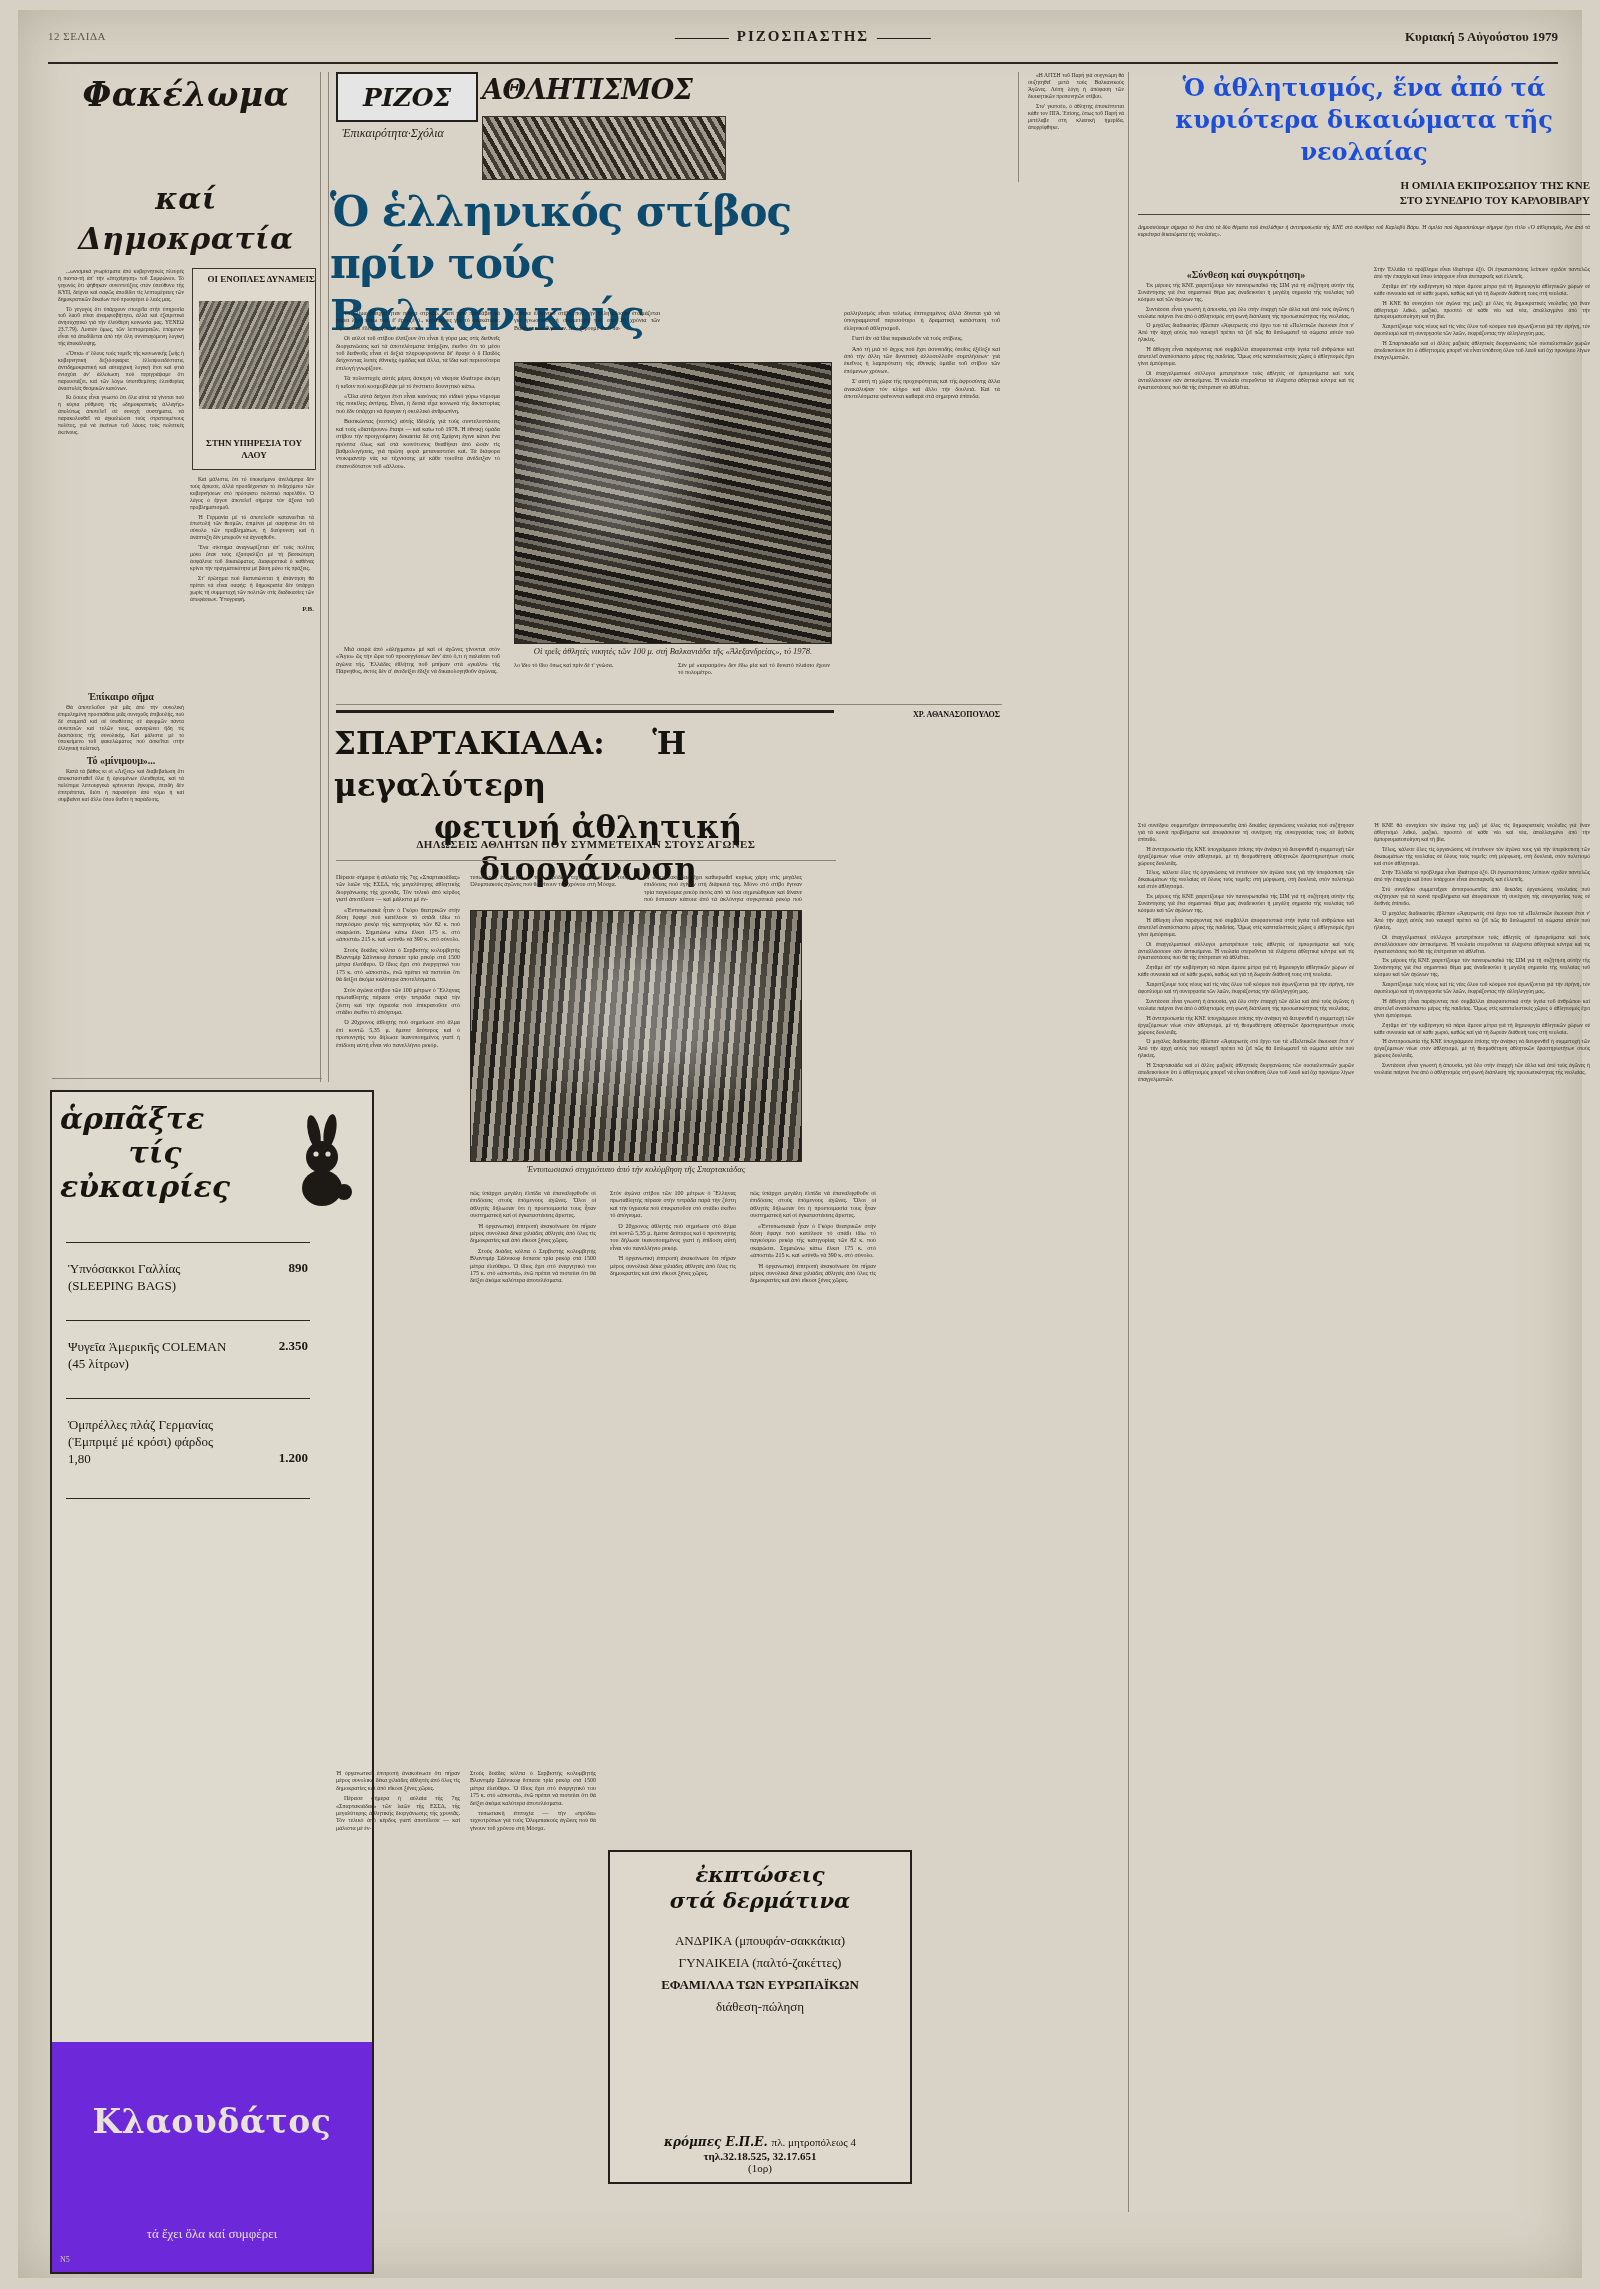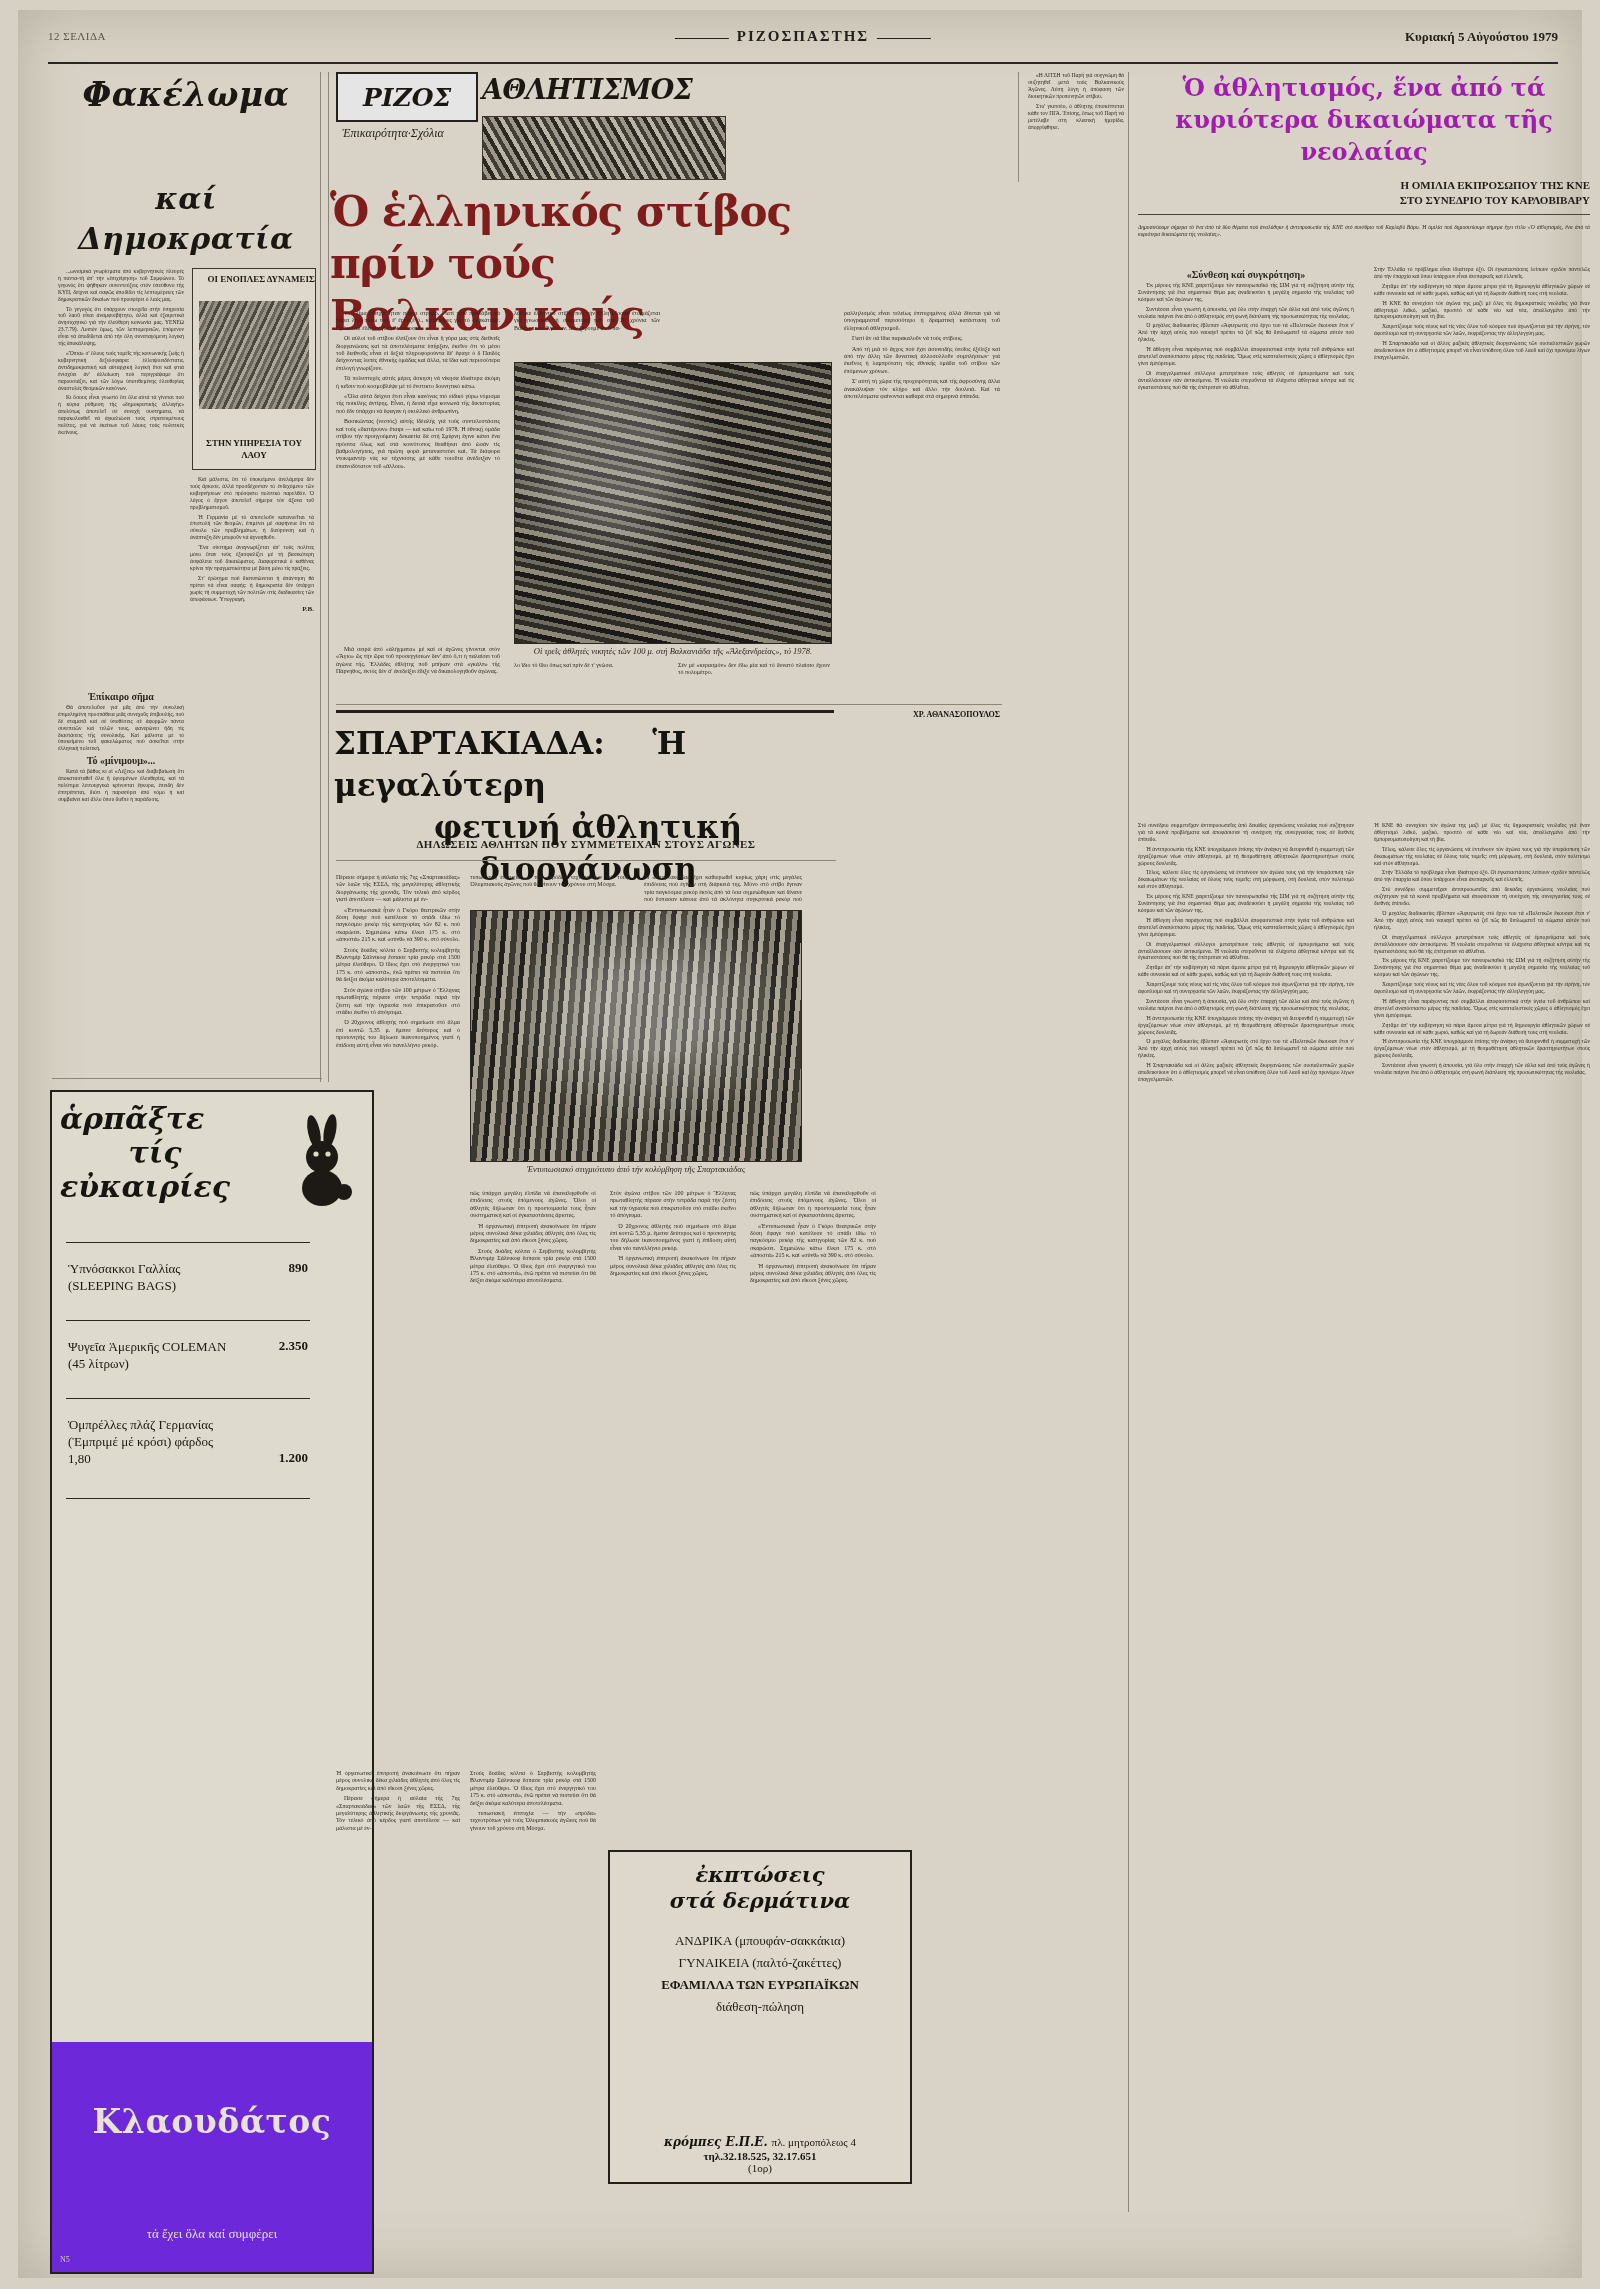--- a/index.html
+++ b/index.html
@@ -62,21 +62,21 @@
   .rizosTxt{position:absolute;left:0;top:9px;width:100%;text-align:center;font-family:"DejaVu Serif",serif;font-weight:bold;font-size:25px;font-style:italic;color:#1b1813;}
   .athlTxt{position:absolute;left:146px;top:2px;width:240px;font-family:"DejaVu Serif",serif;font-weight:bold;font-style:italic;
      font-size:27px;color:#1b1813;letter-spacing:-.5px;}
   .epik{position:absolute;left:6px;top:54px;font-size:12px;font-style:italic;color:#24211b;}
   .photostrip{position:absolute;left:146px;top:44px;width:242px;height:62px;
      background:repeating-linear-gradient(60deg,#413d35 0 4px,#9c978a 4px 8px,#2c2922 8px 12px,#b9b4a6 12px 16px);
      border:1px solid #3a362e;}
 
   
   .headMain{position:absolute;left:312px;top:176px;width:520px;font-family:"DejaVu Serif",serif;font-weight:bold;
-     font-size:42px;line-height:52px;color:#7f1d1d;letter-spacing:-1px;}
+     font-size:42px;line-height:52px;color:#0c4a6e;letter-spacing:-1px;}
 
   
   .introC{position:absolute;top:300px;}
 
   
   .bigphoto{position:absolute;left:496px;top:352px;width:316px;height:280px;
     background:
       radial-gradient(circle at 30% 35%, rgba(255,255,255,.22) 0 18%, rgba(0,0,0,0) 40%),
       repeating-linear-gradient(12deg,#2f2c26 0 5px,#6f6a5f 5px 9px,#1c1a16 9px 14px,#8d887a 14px 19px);
     border:1px solid #2c2922;}
@@ -99,21 +99,21 @@
   .ekptHead{position:absolute;left:0;top:10px;width:100%;text-align:center;font-family:"DejaVu Serif",serif;
      font-weight:bold;font-style:italic;font-size:21px;line-height:26px;color:#16140f;}
   .ekptBody{position:absolute;left:10px;top:78px;width:280px;text-align:center;font-size:13px;line-height:22px;color:#1b1813;}
   .ekptLogo{position:absolute;left:10px;bottom:8px;width:280px;text-align:center;}
   .ekptLogo .lname{font-family:"DejaVu Serif",serif;font-style:italic;font-weight:bold;font-size:12px;color:#16140f;}
   .ekptLogo .laddr{font-size:11px;}
   .ekptLogo .ltel{font-size:11px;font-weight:bold;}
 
   
   .rightHead{position:absolute;left:1118px;top:62px;width:456px;font-family:"DejaVu Serif",serif;font-weight:bold;
-     font-size:24px;line-height:32px;color:#a21caf;text-align:center;}
+     font-size:24px;line-height:32px;color:#1d4ed8;text-align:center;}
   .rightSub{position:absolute;left:1120px;top:168px;width:452px;text-align:right;font-size:11px;font-weight:bold;line-height:15px;color:#201d18;}
   .rightLine{position:absolute;left:1120px;top:204px;width:452px;height:1px;background:#4b463c;}
   .xrsign{position:absolute;font-size:8px;font-weight:bold;text-align:right;}
 
   
   .tinyCol{position:absolute;left:1010px;top:62px;width:96px;font-size:5.6px;line-height:7px;color:#2b2721;text-align:justify;}
 
   
   .vrule{position:absolute;width:1px;background:#8d8678;}
   .hrule{position:absolute;height:1px;background:#8d8678;}

